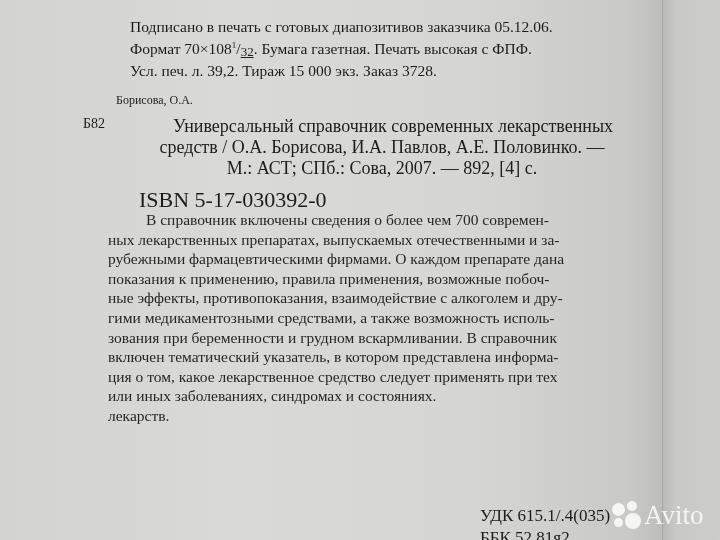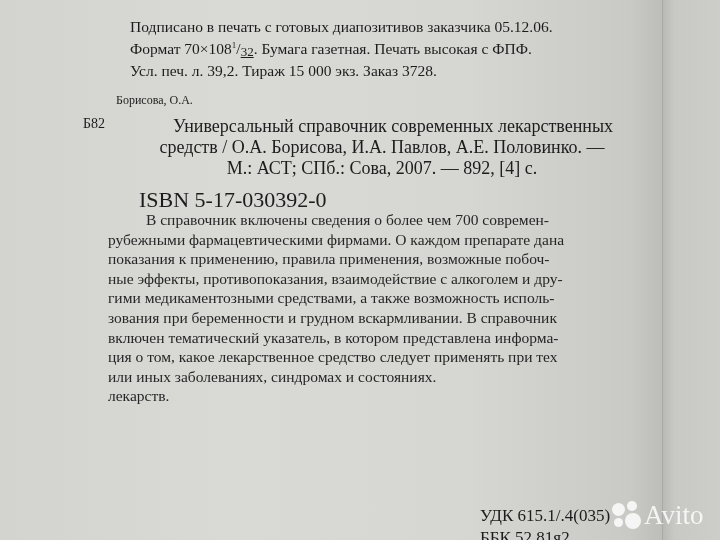--- a/index.html
+++ b/index.html
@@ -131,20 +131,21 @@
 <div class="shelf">Б82</div>
 <div class="biblio">
   <div class="indent">Универсальный справочник современных лекарственных</div>
   <div>средств / О.А. Борисова, И.А. Павлов, А.Е. Половинко. —</div>
   <div>М.: АСТ; СПб.: Сова, 2007. — 892, [4] с.</div>
 </div>
 <div class="isbn">ISBN 5-17-030392-0</div>
 
 <div class="abstract">
   <div class="para">В справочник включены сведения о более чем 700 современ-</div>
+  <div>ных лекарственных препаратах, выпускаемых отечественными и за-</div>
   <div>рубежными фармацевтическими фирмами. О каждом препарате дана</div>
   <div>показания к применению, правила применения, возможные побоч-</div>
   <div>ные эффекты, противопоказания, взаимодействие с алкоголем и дру-</div>
   <div>гими медикаментозными средствами, а также возможность исполь-</div>
   <div>зования при беременности и грудном вскармливании. В справочник</div>
   <div>включен тематический указатель, в котором представлена информа-</div>
   <div>ция о том, какое лекарственное средство следует применять при тех</div>
   <div>или иных заболеваниях, синдромах и состояниях.</div>
   <div>лекарств.</div>
 </div>

